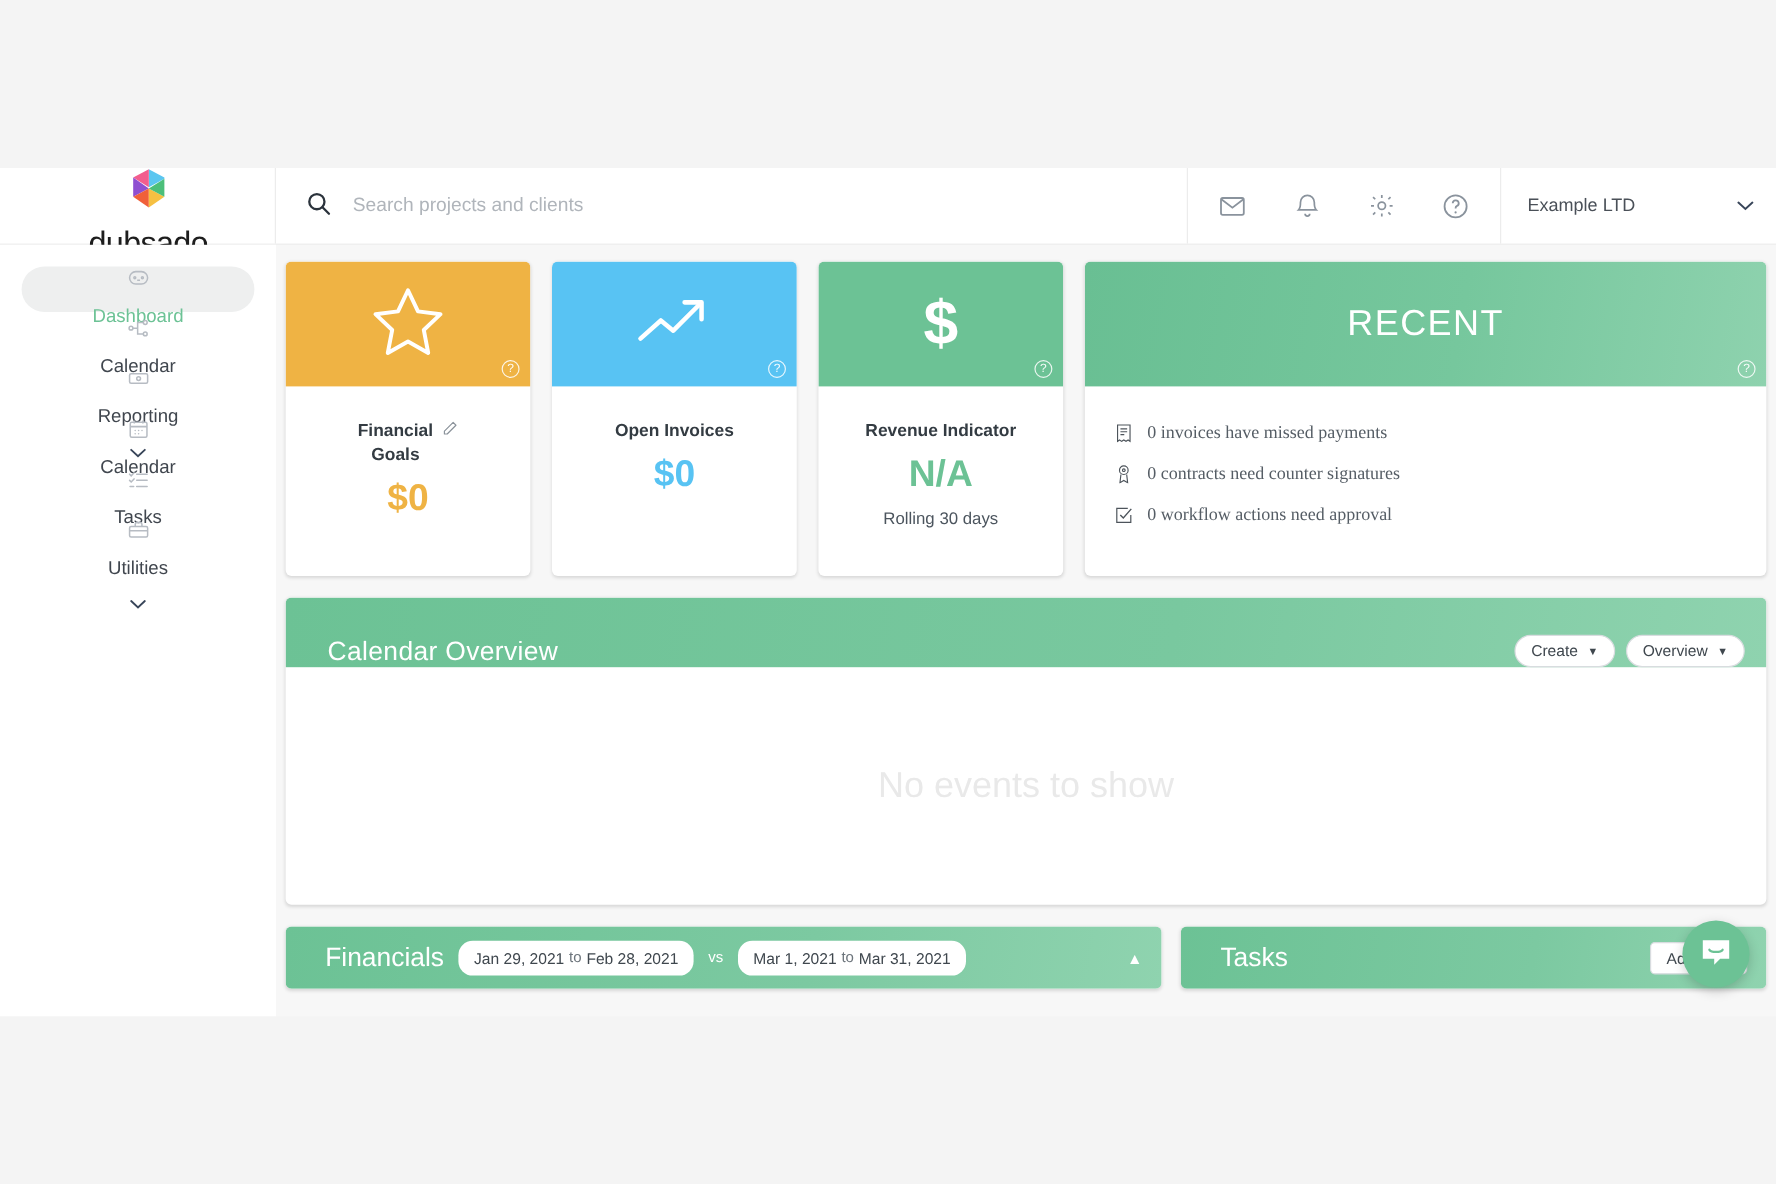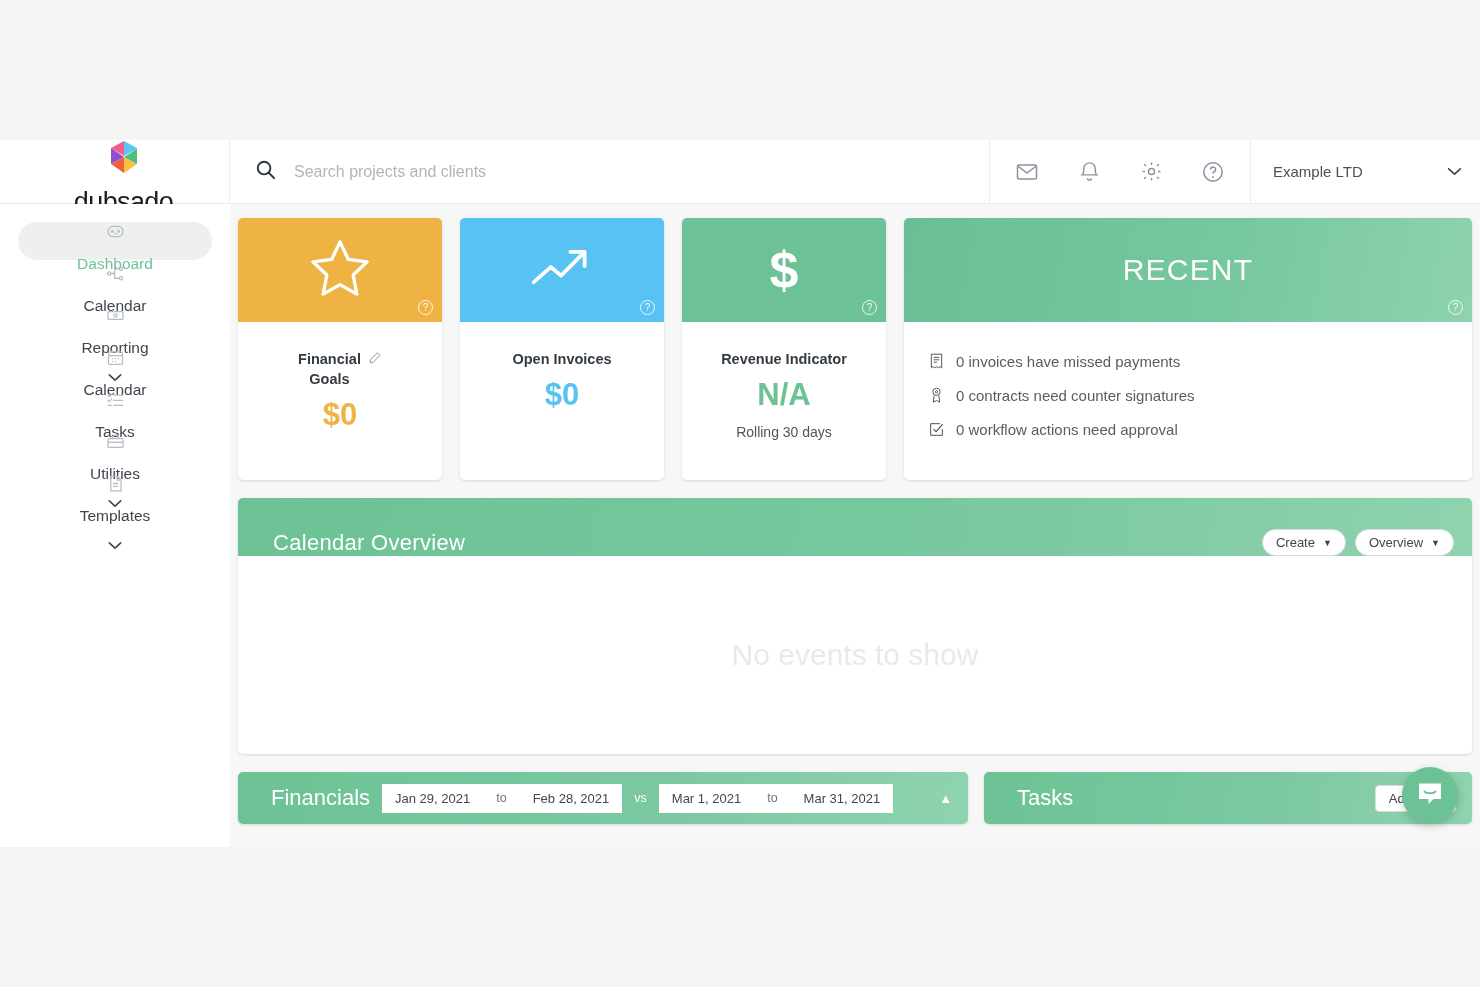--- a/index.html
+++ b/index.html
@@ -140,21 +140,21 @@
     overflow: hidden; display: flex; flex-direction: column;
   }
   .recent-head {
     height: 104px; position: relative;
     background: linear-gradient(100deg, #69bf93 0%, #76c79d 55%, #8ed2ae 100%);
     display: flex; align-items: center; justify-content: center;
   }
   .recent-title {
     color: #fff; font-size: 30px; font-weight: 300; letter-spacing: 1.2px;
   }
-  .recent-body { padding: 22px 24px 16px 24px; }
+  .recent-body { padding: 22px 24px 16px 24px; font-family: Liberation Serif, serif; }
   .recent-row {
     display: flex; align-items: center; gap: 11px;
     font-size: 15px; color: #555d65; height: 34px;
   }
   .recent-ico { width: 17px; display: flex; justify-content: center; color: #4d545b; }
 
   
   .panel {
     margin-top: 18px; background: #fff;
     border-radius: 5px; box-shadow: 0 1px 3px rgba(0,0,0,.13);
@@ -188,23 +188,23 @@
   }
   .bcard.fin { width: 730px; }
   .bcard.tsk { flex: 1; }
   .bhead {
     height: 52px; display: flex; align-items: center;
     background: linear-gradient(100deg, #6cc295 0%, #7cc9a1 60%, #8fd3af 100%);
     padding: 0 16px 0 33px; color: #fff; gap: 12px;
   }
   .bhead-title { font-size: 22px; font-weight: 300; }
   .datebox {
-    background: #fff; border-radius: 0; height: 29px;
+    background: #fff; border-radius: 12px; height: 29px;
     display: inline-flex; align-items: center;
-    padding: 0 13px; gap: 26px;
+    padding: 0 13px; gap: 4px;
     font-size: 13px; color: #3f474e;
   }
   .datebox .to { color: #6d757c; font-size: 12.5px; }
   .vs { color: #fff; font-size: 12.5px; }
   .collapse { margin-left: auto; color: #fff; font-size: 13px; }
   .addtask {
     margin-left: auto; background: #fff; border: 1px solid #d8dcdf;
     border-radius: 4px; height: 27px; padding: 0 13px;
     font-size: 13px; color: #3f474e;
     font-family: "Liberation Sans", sans-serif;
@@ -364,35 +364,20 @@
         </svg>
       </span>
       <span class="nav-label">Utilities</span>
       <span class="nav-caret">
         <svg width="14" height="9" viewBox="0 0 16 10" fill="none" stroke="#39465a" stroke-width="1.8" stroke-linecap="round">
             <path d="M1.5 2 8 8 14.5 2"></path>
           </svg>
       </span>
     </div>
 
-    <div class="nav-item">
-      <span class="nav-ico">
-        <svg width="19" height="19" viewBox="0 0 24 24" fill="none" stroke="currentColor" stroke-width="1.6">
-          <path d="M6 2.8h8.2L19 7.6V21.2H6z"></path>
-            <path d="M14 2.8v5h5"></path>
-            <path d="M9 12h6M9 15.5h6"></path>
-        </svg>
-      </span>
-      <span class="nav-label">Templates</span>
-      <span class="nav-caret">
-        <svg width="14" height="9" viewBox="0 0 16 10" fill="none" stroke="#39465a" stroke-width="1.8" stroke-linecap="round">
-            <path d="M1.5 2 8 8 14.5 2"></path>
-          </svg>
-      </span>
-    </div>
   </div>
 
   <div class="main">
 
     <div class="cardrow">
 
       <div class="statcard">
         <div class="stat-head orange">
           <span>
             <svg width="62" height="60" viewBox="0 0 64 62" fill="none" stroke="#fff" stroke-width="3.4" stroke-linejoin="round">

